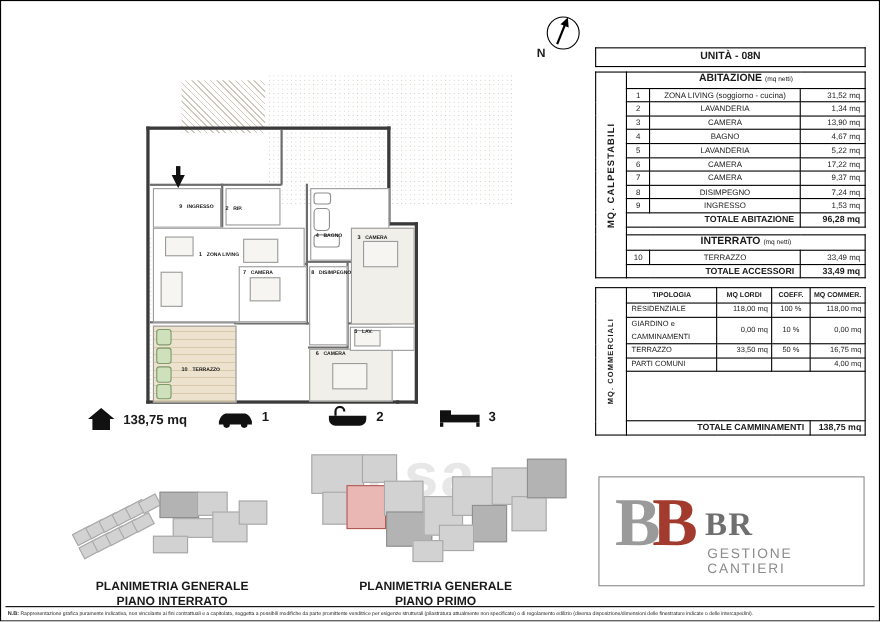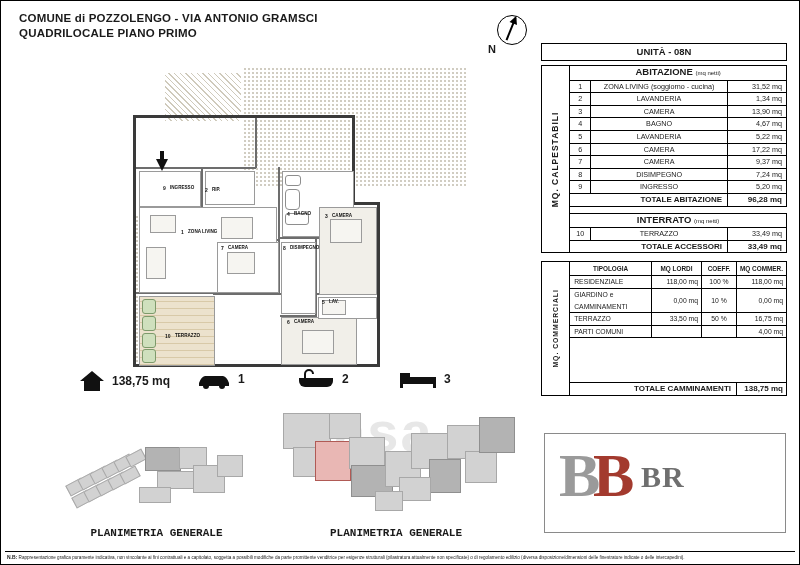--- a/index.html
+++ b/index.html
@@ -63,41 +63,37 @@
   .com .c-co{text-align:center;width:30px;}
 
   
   .logo{position:absolute;left:543px;top:432px;width:240px;height:98px;border:1px solid #8a8a8a;background:#fff;}
   .logo .bigB{position:absolute;left:14px;top:6px;font-size:62px;font-weight:bold;color:#9a9a9a;font-family:"Liberation Serif",serif;}
   .logo .bigB2{position:absolute;left:48px;top:6px;font-size:62px;font-weight:bold;color:#a33a2e;font-family:"Liberation Serif",serif;}
   .logo .brtxt{position:absolute;left:96px;top:26px;font-size:30px;font-weight:bold;color:#6f6f6f;font-family:"Liberation Serif",serif;letter-spacing:1px;}
   .logo .gc{position:absolute;left:98px;top:62px;font-size:12.5px;color:#8c8c8c;letter-spacing:1.6px;}
 
   
-  .bp-cap{position:absolute;text-align:center;font-size:11px;font-weight:bold;line-height:14px;font-family:Liberation Mono, monospace;}
+  .bp-cap{position:absolute;text-align:center;font-size:11px;font-weight:bold;line-height:14px;}
   .mini{position:absolute;}
   .mini .blk{position:absolute;background:#d2d2d2;border:1px solid #a8a8a8;}
   .mini .blkd{position:absolute;background:#b3b3b3;border:1px solid #8f8f8f;}
   .mini .hl{position:absolute;background:#e9b7b4;border:1px solid #b05a55;}
 
   .wm{position:absolute;left:300px;top:398px;font-size:56px;font-weight:bold;color:rgba(160,160,160,.25);letter-spacing:2px;font-family:"Liberation Sans",sans-serif;}
 
   .note{position:absolute;left:6px;bottom:3px;width:788px;font-size:4.6px;line-height:6px;color:#222;}
   .note b{font-size:5px;}
   .divider{position:absolute;left:4px;right:4px;bottom:12px;height:1px;background:#000;}
 </style>
 </head>
 <body>
 
 <div id="sheet">
 
-  <div class="hdr">
-    <div>COMUNE di POZZOLENGO - VIA ANTONIO GRAMSCI</div>
-    <div>QUADRILOCALE PIANO PRIMO</div>
-  </div>
 
 
   <div class="north">
     <div class="circ"></div>
     <div class="needle"></div>
     <div class="nlab">N</div>
   </div>
 
   <div class="plan-frame">
 
@@ -278,21 +274,21 @@
             <td class="r-val">9,37 mq</td>
           </tr>
       <tr>
             <td class="r-n">8</td>
             <td class="r-name">DISIMPEGNO</td>
             <td class="r-val">7,24 mq</td>
           </tr>
       <tr>
             <td class="r-n">9</td>
             <td class="r-name">INGRESSO</td>
-            <td class="r-val">5,20 mq</td>
+            <td class="r-val">1,53 mq</td>
           </tr>
       <tr class="tot">
         <td colspan="2" style="text-align:right;padding-right:5px;font-size:8px;">TOTALE ABITAZIONE</td>
         <td class="r-val" style="font-size:8px;">96,28 mq</td>
       </tr>
       <tr>
             <td colspan="3" style="border:none;height:6px;"></td>
           </tr>
       <tr>
         <td colspan="3" class="ttl">
@@ -352,20 +348,21 @@
         <td class="c-num" style="font-size:8px;">138,75 mq</td>
       </tr>
     </tbody>
       </table>
   </div>
 
   <div class="logo">
     <div class="bigB">B</div>
     <div class="bigB2">B</div>
     <div class="brtxt">BR</div>
+    <div class="gc">GESTIONE CANTIERI</div>
   </div>
 
   <div class="wm">casa</div>
 
   <div class="mini" style="left:60px;top:440px;width:190px;height:75px;">
     <div class="blk" style="left:6px;top:40px;width:16px;height:10px;transform:rotate(-28deg);"></div>
     <div class="blk" style="left:18px;top:34px;width:16px;height:10px;transform:rotate(-28deg);"></div>
     <div class="blk" style="left:30px;top:28px;width:16px;height:10px;transform:rotate(-28deg);"></div>
     <div class="blk" style="left:42px;top:22px;width:16px;height:10px;transform:rotate(-28deg);"></div>
     <div class="blk" style="left:54px;top:16px;width:16px;height:10px;transform:rotate(-28deg);"></div>
@@ -377,40 +374,42 @@
     <div class="blk" style="left:60px;top:28px;width:16px;height:10px;transform:rotate(-28deg);"></div>
     <div class="blkd" style="left:84px;top:6px;width:34px;height:22px;"></div>
     <div class="blk" style="left:118px;top:6px;width:26px;height:20px;"></div>
     <div class="blk" style="left:96px;top:30px;width:44px;height:16px;"></div>
     <div class="blk" style="left:132px;top:24px;width:30px;height:26px;"></div>
     <div class="blk" style="left:156px;top:14px;width:24px;height:20px;"></div>
     <div class="blk" style="left:78px;top:46px;width:30px;height:14px;"></div>
   </div>
   <div class="bp-cap" style="left:48px;top:525px;width:215px;">
     <div>PLANIMETRIA GENERALE</div>
+    <div>PIANO INTERRATO</div>
   </div>
 
   <div class="mini" style="left:278px;top:406px;width:240px;height:110px;">
     <div class="blk" style="left:4px;top:6px;width:46px;height:34px;"></div>
     <div class="blk" style="left:50px;top:6px;width:30px;height:24px;"></div>
     <div class="blk" style="left:14px;top:40px;width:40px;height:28px;"></div>
     <div class="hl" style="left:36px;top:34px;width:34px;height:38px;"></div>
     <div class="blk" style="left:70px;top:30px;width:34px;height:30px;"></div>
     <div class="blkd" style="left:72px;top:58px;width:40px;height:30px;"></div>
     <div class="blk" style="left:106px;top:44px;width:34px;height:34px;"></div>
     <div class="blk" style="left:132px;top:26px;width:36px;height:34px;"></div>
     <div class="blkd" style="left:150px;top:52px;width:30px;height:32px;"></div>
     <div class="blk" style="left:168px;top:18px;width:34px;height:32px;"></div>
     <div class="blk" style="left:186px;top:44px;width:30px;height:30px;"></div>
     <div class="blkd" style="left:200px;top:10px;width:34px;height:34px;"></div>
     <div class="blk" style="left:120px;top:70px;width:30px;height:22px;"></div>
     <div class="blk" style="left:96px;top:84px;width:26px;height:18px;"></div>
   </div>
   <div class="bp-cap" style="left:270px;top:525px;width:250px;">
     <div>PLANIMETRIA GENERALE</div>
+    <div>PIANO PRIMO</div>
   </div>
 
   <div class="divider"></div>
   <div class="note">
     <b>N.B:</b>
     <span>Rappresentazione grafica puramente indicativa, non vincolante ai fini contrattuali e a capitolato, soggetta a possibili modifiche da parte promittente venditrice per esigenze strutturali (pilastratura attualmente non specificate) o di regolamento edilizio (diversa disposizione/dimensioni delle finestrature indicate o delle intercapedini).</span>
   </div>
 
 </div>
 

